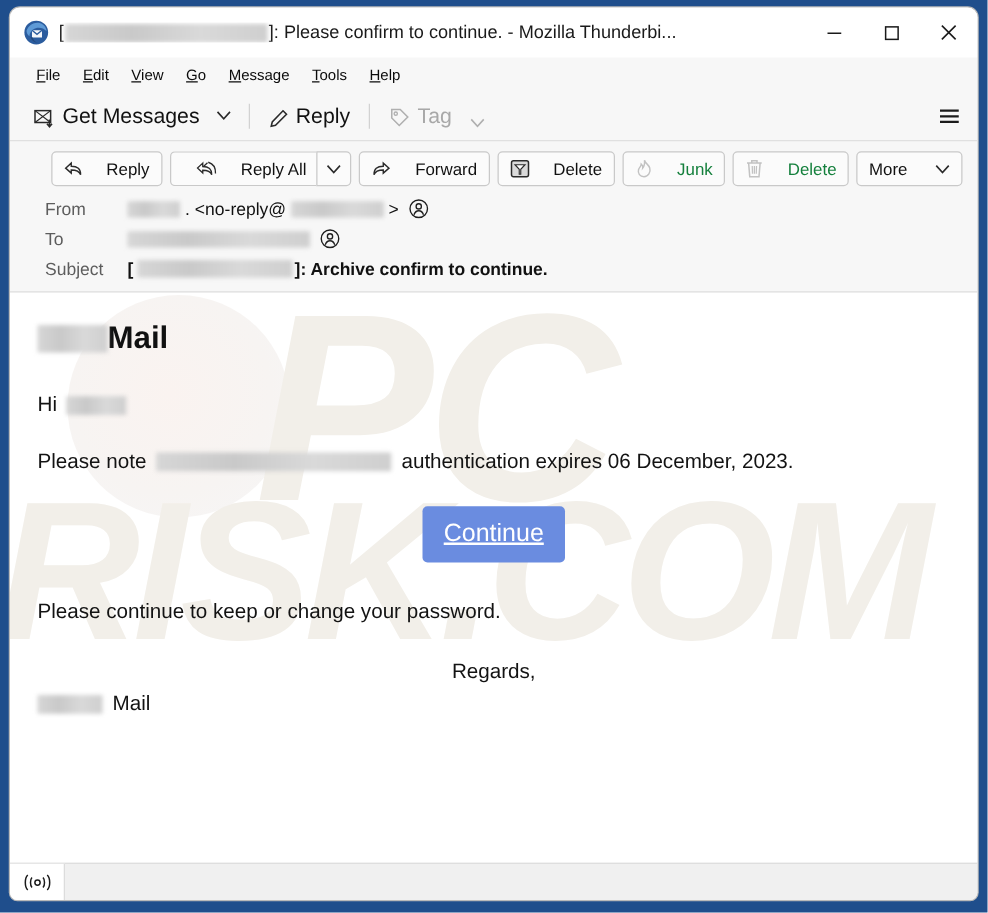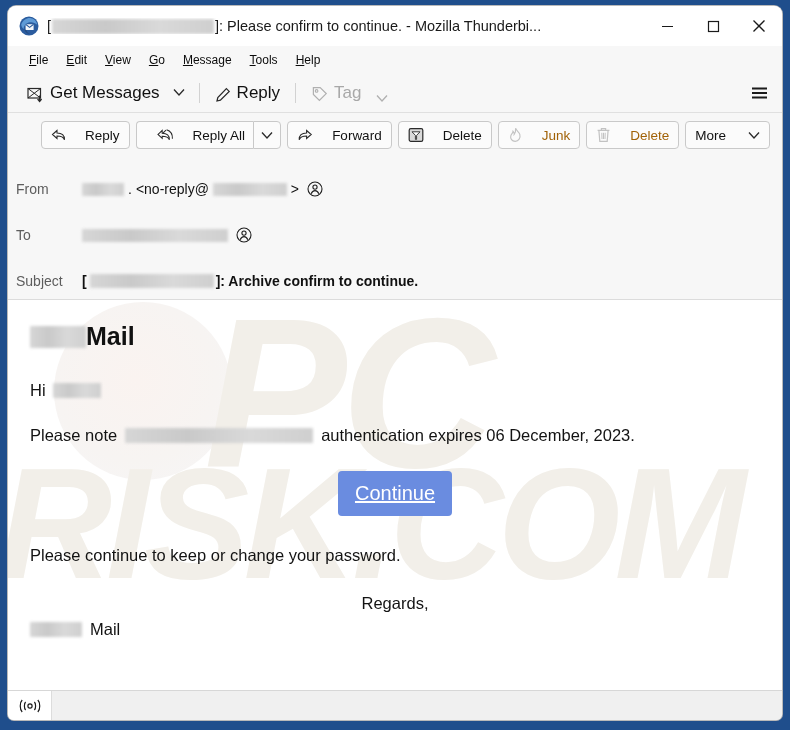--- a/index.html
+++ b/index.html
@@ -138,32 +138,31 @@
     font-size: 13.5px;
     color: #111;
     background: #fbfbfb;
     border: 1px solid #c9c9c9;
     border-radius: 4px;
     padding: 4px 9px;
     height: 28px;
     margin-left: 6px;
     white-space: nowrap;
   }
-  .hbtn.disabled { color: #a16207; background:#fbfbfb; }
+  .hbtn.disabled { color: #15803d; background:#fbfbfb; }
   .hbtn.split { margin-left: 6px; border-radius: 4px 0 0 4px; border-right: none; padding-right: 8px; padding-left: 20px;}
   .hbtn.splitcaret { margin-left: 0; border-radius: 0 4px 4px 0; padding: 4px 7px; }
 
   .hdr-rows { padding: 2px 0 0 0; }
   .hdr-row {
     display: flex;
     align-items: center;
-    padding: 3px 8px;
+    padding: 3px 28px;
     font-size: 14px;
     min-height: 24px;
-    margin-top: 22px;
   }
   .hdr-label {
     color: #5d5d5d;
     width: 66px;
     flex: 0 0 66px;
     font-size: 14px;
   }
   .hdr-value {
     display: flex;
     align-items: center;

